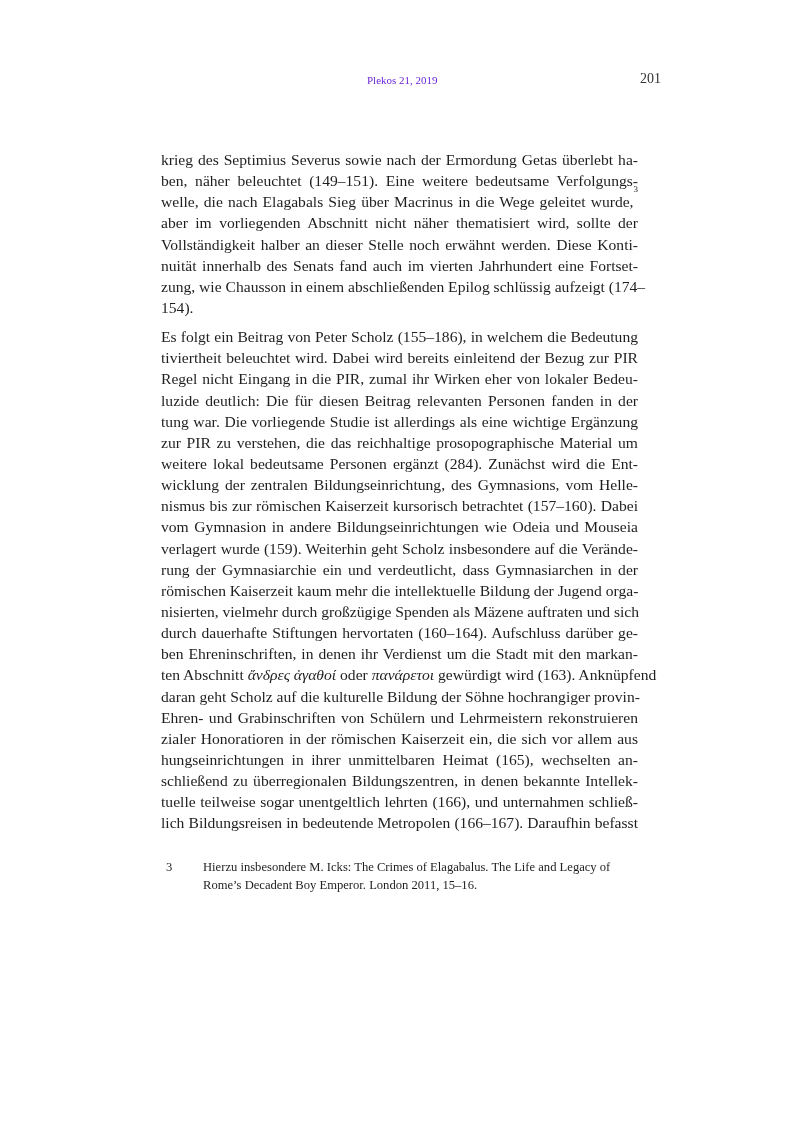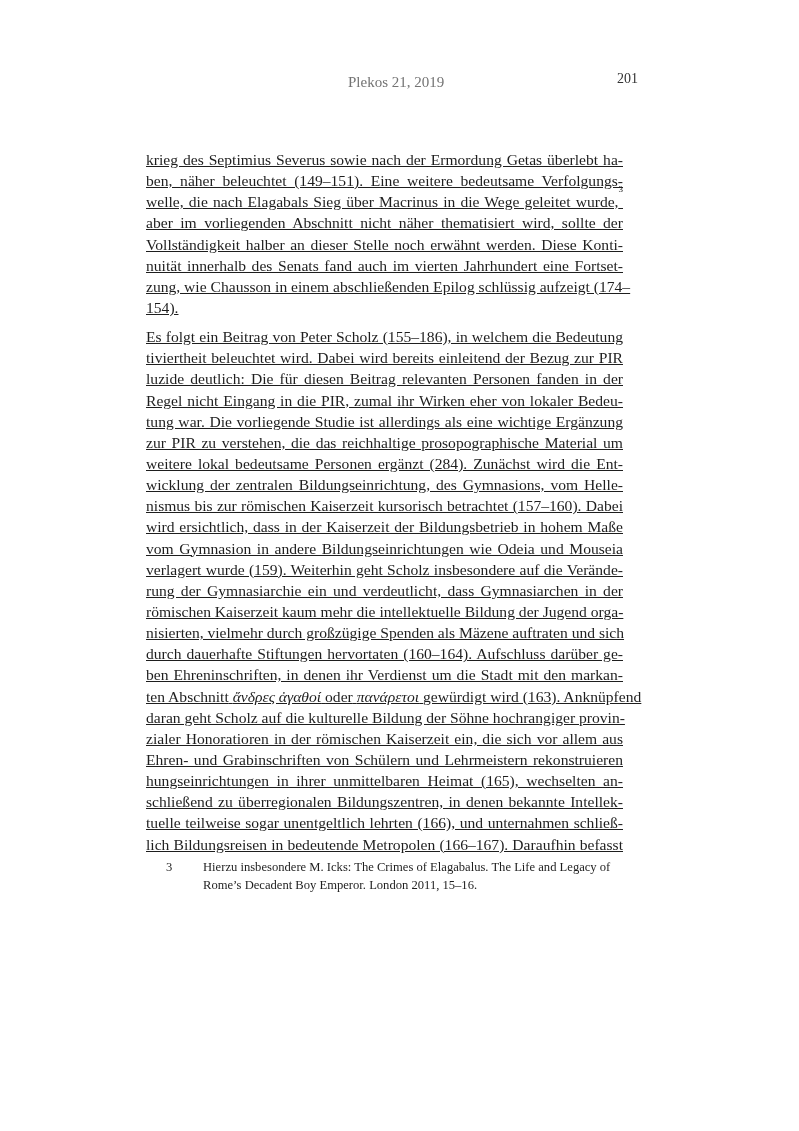--- a/index.html
+++ b/index.html
@@ -1,19 +1,19 @@
 <!DOCTYPE html>
 <html><head>
   <meta charset="utf-8">
   <style>
     html, body { margin: 0; padding: 0; background: #ffffff; }
     body { width: 799px; height: 1131px; position: relative; overflow: hidden; color: #1e1e1e; font-family: "Liberation Serif", "DejaVu Serif", serif; }
-    .header-running { position: absolute; top: 74px; left: 348px; font-size: 15px; color: #737373; }
-    .header-pagenum { position: absolute; top: 71px; left: 617px; font-size: 14px; color: #333; }
-    .body-text { position: absolute; top: 149px; left: 146px; width: 477px; font-size: 15.6px; line-height: 21.15px; text-decoration: underline; }
+    .header-running { position: absolute; top: 74px; left: 367px; font-size: 11px; color: #6d28d9; }
+    .header-pagenum { position: absolute; top: 71px; left: 640px; font-size: 14px; color: #333; }
+    .body-text { position: absolute; top: 149px; left: 161px; width: 477px; font-size: 15.6px; line-height: 21.15px; }
     .line { display: block; white-space: nowrap; text-align: justify; text-align-last: justify; height: 21.15px; }
     .line.last { text-align-last: left; }
     .para-gap { height: 8px; }
     sup.fnref { font-size: 9px; vertical-align: top; position: relative; top: -2px; line-height: 0; }
     .greek { font-style: italic; }
     .footnotes { position: absolute; top: 858px; left: 166px; width: 475px; font-size: 12.6px; line-height: 18px; }
     .fn-row { display: flex; }
     .fn-num { width: 37px; flex: none; }
     .fn-text { flex: 1; }
   </style>
@@ -33,39 +33,38 @@
     <span class="line">aber im vorliegenden Abschnitt nicht näher thematisiert wird, sollte der</span>
     <span class="line">Vollständigkeit halber an dieser Stelle noch erwähnt werden. Diese Konti-</span>
     <span class="line">nuität innerhalb des Senats fand auch im vierten Jahrhundert eine Fortset-</span>
     <span class="line">zung, wie Chausson in einem abschließenden Epilog schlüssig aufzeigt (174–</span>
     <span class="line last">154).</span>
   </div>
   <div class="para-gap"></div>
   <div>
     <span class="line">Es folgt ein Beitrag von Peter Scholz (155–186), in welchem die Bedeutung</span>
     <span class="line">tiviertheit beleuchtet wird. Dabei wird bereits einleitend der Bezug zur PIR</span>
+    <span class="line">Regel nicht Eingang in die PIR, zumal ihr Wirken eher von lokaler Bedeu-</span>
     <span class="line">luzide deutlich: Die für diesen Beitrag relevanten Personen fanden in der</span>
-    <span class="line">Regel nicht Eingang in die PIR, zumal ihr Wirken eher von lokaler Bedeu-</span>
     <span class="line">tung war. Die vorliegende Studie ist allerdings als eine wichtige Ergänzung</span>
     <span class="line">zur PIR zu verstehen, die das reichhaltige prosopographische Material um</span>
     <span class="line">weitere lokal bedeutsame Personen ergänzt (284). Zunächst wird die Ent-</span>
     <span class="line">wicklung der zentralen Bildungseinrichtung, des Gymnasions, vom Helle-</span>
     <span class="line">nismus bis zur römischen Kaiserzeit kursorisch betrachtet (157–160). Dabei</span>
-    <span class="line">wird ersichtlich, dass in der Kaiserzeit der Bildungsbetrieb in hohem Maße</span>
     <span class="line">vom Gymnasion in andere Bildungseinrichtungen wie Odeia und Mouseia</span>
     <span class="line">verlagert wurde (159). Weiterhin geht Scholz insbesondere auf die Verände-</span>
     <span class="line">rung der Gymnasiarchie ein und verdeutlicht, dass Gymnasiarchen in der</span>
     <span class="line">römischen Kaiserzeit kaum mehr die intellektuelle Bildung der Jugend orga-</span>
     <span class="line">nisierten, vielmehr durch großzügige Spenden als Mäzene auftraten und sich</span>
     <span class="line">durch dauerhafte Stiftungen hervortaten (160–164). Aufschluss darüber ge-</span>
     <span class="line">ben Ehreninschriften, in denen ihr Verdienst um die Stadt mit den markan-</span>
     <span class="line"><span>ten Abschnitt</span> <span class="greek">ἄνδρες ἀγαθοί</span> <span>oder</span> <span class="greek">πανάρετοι</span> <span>gewürdigt wird (163). Anknüpfend</span></span>
     <span class="line">daran geht Scholz auf die kulturelle Bildung der Söhne hochrangiger provin-</span>
+    <span class="line">Ehren- und Grabinschriften von Schülern und Lehrmeistern rekonstruieren</span>
     <span class="line">zialer Honoratioren in der römischen Kaiserzeit ein, die sich vor allem aus</span>
-    <span class="line">Ehren- und Grabinschriften von Schülern und Lehrmeistern rekonstruieren</span>
     <span class="line">hungseinrichtungen in ihrer unmittelbaren Heimat (165), wechselten an-</span>
     <span class="line">schließend zu überregionalen Bildungszentren, in denen bekannte Intellek-</span>
     <span class="line">tuelle teilweise sogar unentgeltlich lehrten (166), und unternahmen schließ-</span>
     <span class="line">lich Bildungsreisen in bedeutende Metropolen (166–167). Daraufhin befasst</span>
   </div>
 </div>
 
 <div class="footnotes">
   <div class="fn-row">
     <span class="fn-num">3</span>

